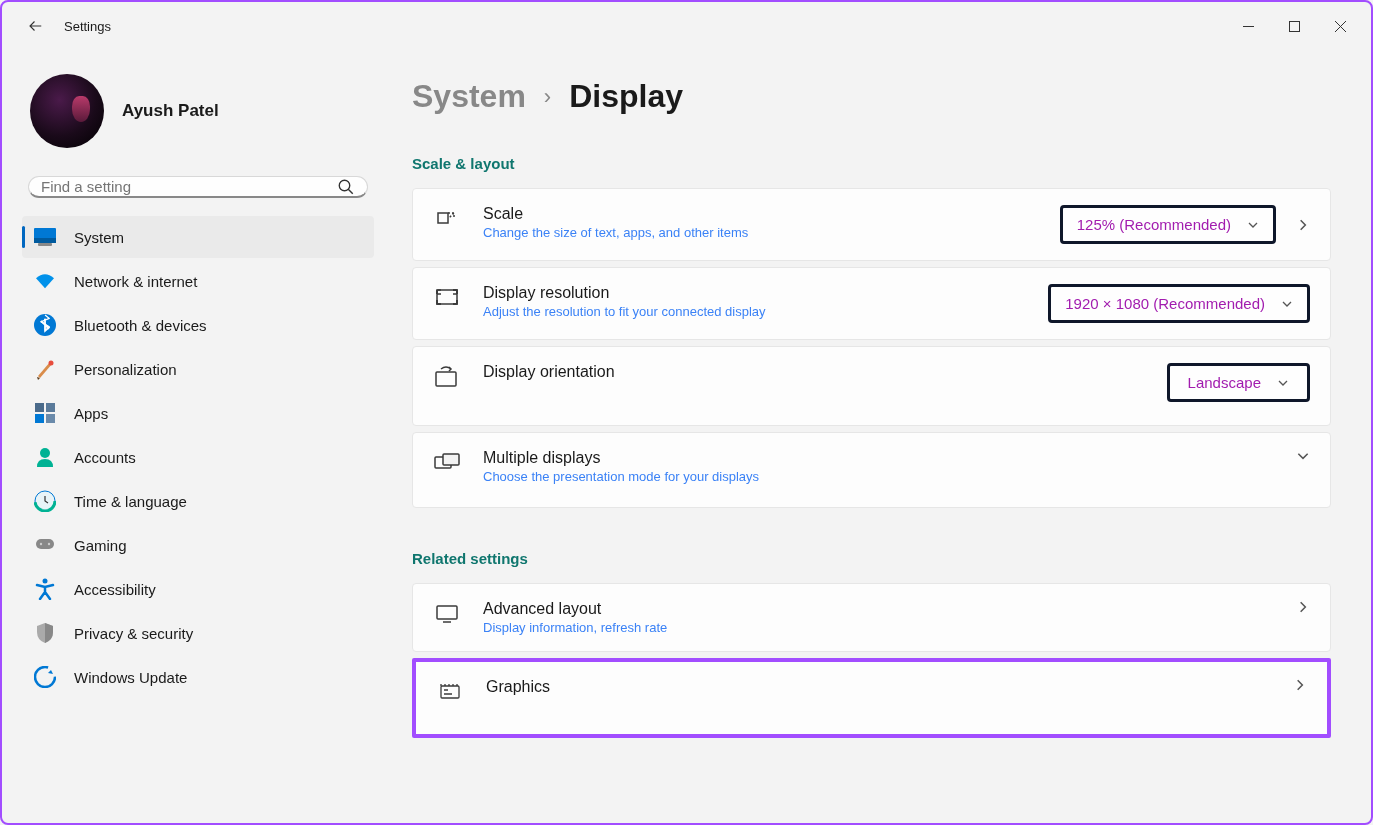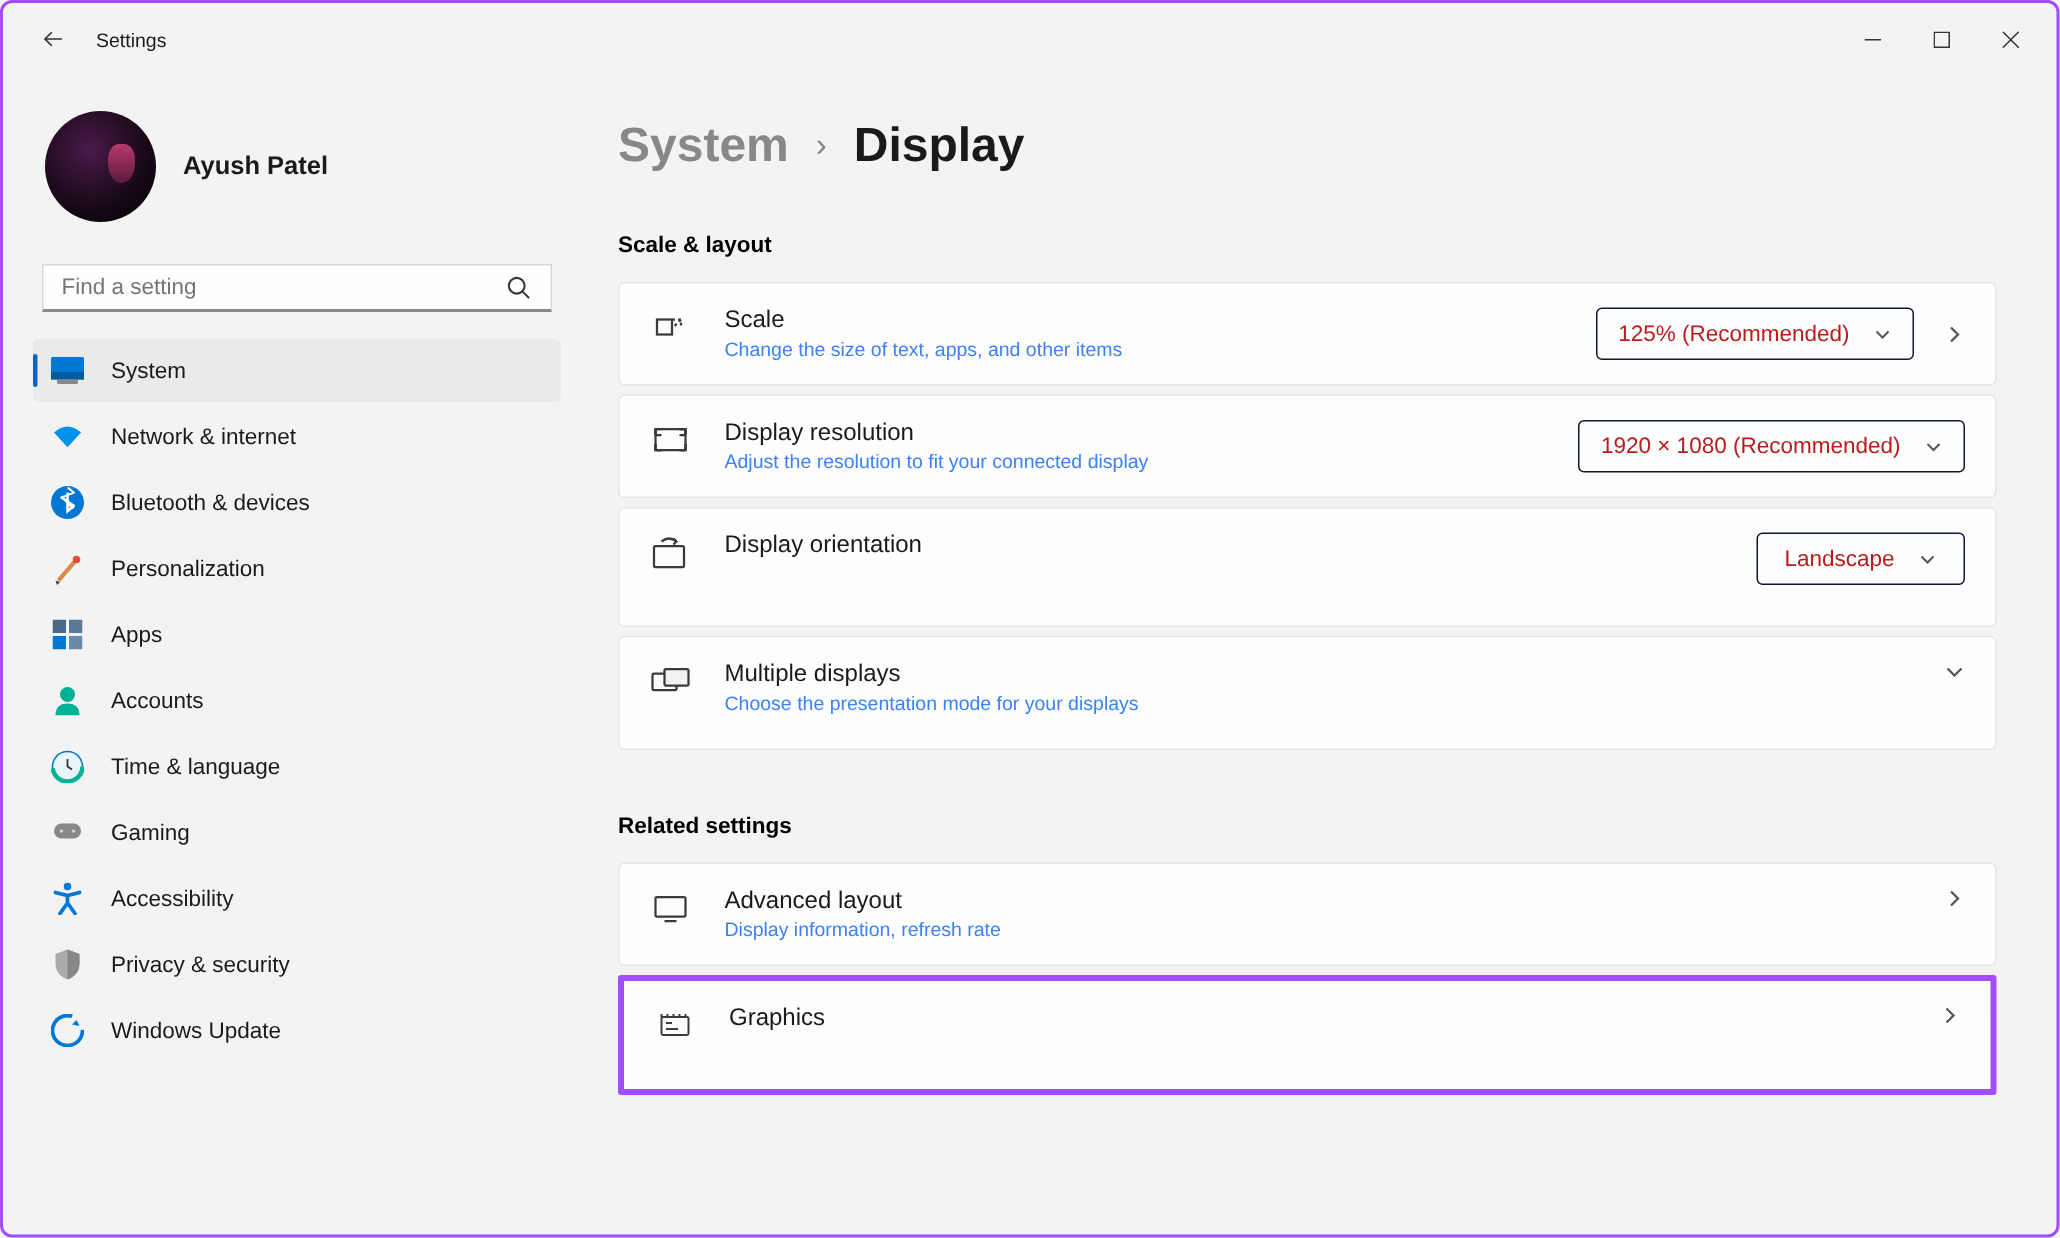--- a/index.html
+++ b/index.html
@@ -9,40 +9,40 @@
     .back-btn { width: 24px; height: 24px; display: flex; align-items: center; justify-content: center; cursor: pointer; }
     .app-title { font-size: 13px; color: #1a1a1a; }
     .titlebar-right { margin-left: auto; display: flex; }
     .win-btn { width: 46px; height: 32px; display: flex; align-items: center; justify-content: center; cursor: pointer; color: #555; }
     .content { display: flex; height: calc(100% - 48px); }
     .sidebar { width: 380px; padding: 12px 8px 0 20px; display: flex; flex-direction: column; }
     .profile { display: flex; align-items: center; gap: 18px; padding: 12px 12px 28px 8px; }
     .avatar { width: 74px; height: 74px; border-radius: 50%; background: radial-gradient(circle at 40% 35%, #4a1a4a 0%, #1a0a1a 55%, #000 100%); position: relative; }
     .avatar::after{content:'';position:absolute;right:14px;top:22px;width:18px;height:26px;background:linear-gradient(180deg,#b83a6a,#5a1a3a);border-radius:40% 40% 50% 50%;}
     .username { font-size: 17px; font-weight: 600; color: #1a1a1a; }
-    .search-box { display: flex; align-items: center; background: #fefefe; border: 1px solid #d8d8d8; border-bottom: 2px solid #888; border-radius: 0; height: 32px; padding: 0 12px; margin: 0 6px 18px 6px; }
+    .search-box { display: flex; align-items: center; background: #fefefe; border: 1px solid #d8d8d8; border-bottom: 2px solid #888; border-radius: 12px; height: 22px; padding: 0 12px; margin: 0 6px 18px 6px; }
     .search-box input { flex: 1; border: none; outline: none; background: transparent; font-size: 15px; color: #555; }
     .nav { display: flex; flex-direction: column; gap: 2px; }
     .nav-item { display: flex; align-items: center; gap: 18px; height: 42px; padding: 0 12px; border-radius: 4px; cursor: pointer; font-size: 15px; color: #1a1a1a; position: relative; }
     .nav-item.active { background: #eaeaea; }
     .nav-item.active::before { content: ''; position: absolute; left: 0; top: 10px; bottom: 10px; width: 3px; background: #0067c0; border-radius: 2px; }
     .nav-icon { width: 22px; height: 22px; display: flex; align-items: center; justify-content: center; }
     .main { flex: 1; padding: 28px 40px 0 30px; overflow-y: auto; }
     .breadcrumb { display: flex; align-items: center; gap: 18px; margin-bottom: 40px; }
     .crumb-parent { font-size: 32px; font-weight: 600; color: #888; }
     .crumb-sep { font-size: 22px; color: #888; }
     .crumb-current { font-size: 32px; font-weight: 600; color: #1a1a1a; }
-    .section-title { font-size: 15px; font-weight: 600; color: #000000; margin-bottom: 16px; }
+    .section-title { font-size: 15px; font-weight: 600; color: #0f766e; margin-bottom: 16px; }
     .card { background: #fdfdfd; border: 1px solid #e6e6e6; border-radius: 4px; display: flex; align-items: flex-start; padding: 16px 20px; margin-bottom: 6px; cursor: pointer; min-height: 68px; }
     .card-icon { width: 28px; height: 28px; display: flex; align-items: center; justify-content: center; margin-right: 22px; color: #3a3a3a; }
     .card-text { flex: 1; display: flex; flex-direction: column; gap: 2px; }
     .card-title { font-size: 16px; color: #1a1a1a; }
     .card-sub { font-size: 13px; color: #3b82f6; }
     .card-control { display: flex; align-items: center; gap: 20px; }
-    .dropdown { background: #fefefe; border: 1px solid #0f172a; border-radius: 4px; padding: 8px 14px; font-size: 15px; color: #b91c1c; display: flex; align-items: center; gap: 16px; cursor: pointer; }
+    .dropdown { background: #fefefe; border: 3px solid #0f172a; border-radius: 4px; padding: 8px 14px; font-size: 15px; color: #a21caf; display: flex; align-items: center; gap: 16px; cursor: pointer; }
     .chevron { color: #555; }
     .highlighted { border: 4px solid #a24dff; border-radius: 2px; }
     .section-gap { height: 36px; }
     svg { display: block; }
   </style>
 </head>
 <body>
 
 <div class="titlebar">
   <div class="titlebar-left">

